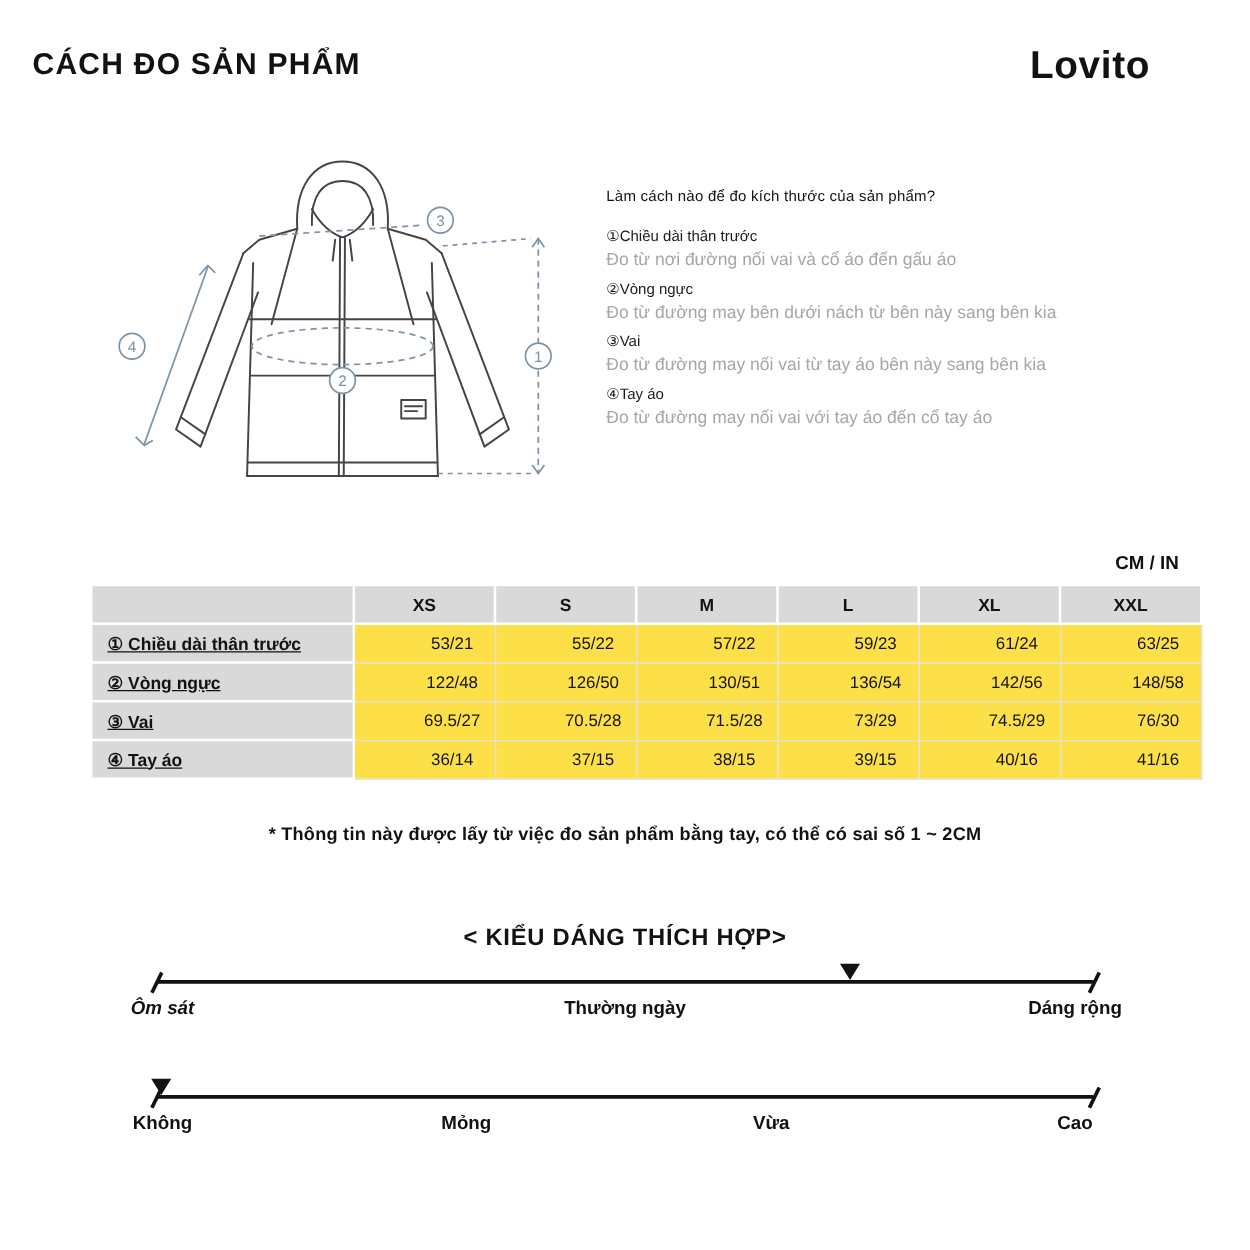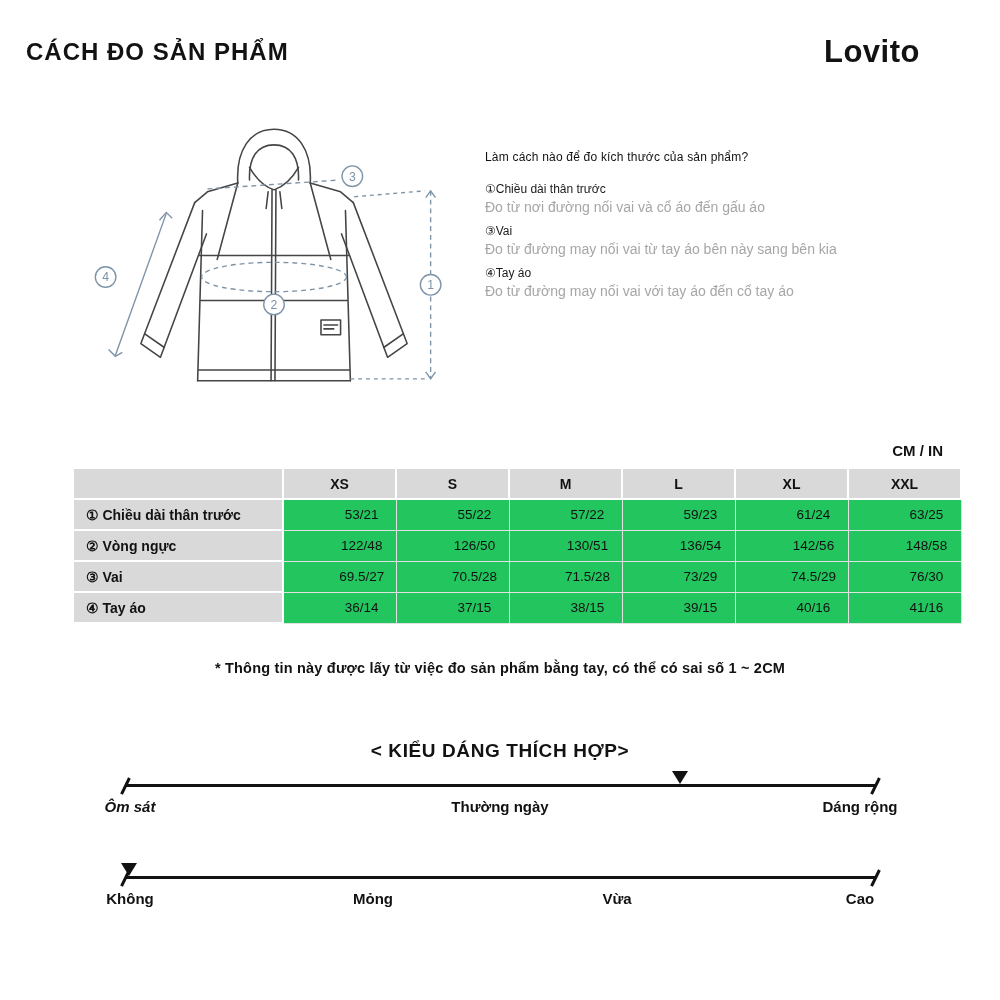--- a/index.html
+++ b/index.html
@@ -20,22 +20,22 @@
   .g-label { font-size:12px; color:#1a1a1a; }
   .g-desc { font-size:14px; color:#a6a6a6; margin-top:3px; }
 
   .unit { position:absolute; top:442px; right:57px; font-size:15px; font-weight:700; }
 
   .size-table { position:absolute; top:467px; left:72px; width:890px;
                 border-collapse:collapse; table-layout:fixed; }
   .size-table col.c-label { width:210px; }
   .size-table th, .size-table td { height:31px; text-align:center; vertical-align:middle; }
   .size-table th.gray { background:#d9d9d9; border:2px solid #ffffff; font-size:14px; font-weight:700; }
-  .size-table th.rowlabel { text-align:left; padding-left:12px; }
-  .size-table td { border:1px solid #e2e2e2; font-size:13.5px; font-weight:400; background:#22c55e;padding-left:44px; }
+  .size-table th.rowlabel { text-align:left; padding-left:12px;text-decoration:underline; }
+  .size-table td { border:1px solid #e2e2e2; font-size:13.5px; font-weight:400; background:#fde047;padding-left:44px; }
 
   .footnote { position:absolute; top:660px; left:0; width:100%; text-align:center;
               font-size:14.5px; font-weight:700; letter-spacing:0.2px; }
 
   .scale-title { position:absolute; left:0; width:100%; text-align:center;
                  font-size:19px; font-weight:700; letter-spacing:0.6px; }
   .fit-title { top:740px; }
   .stretch-title { top:834px; }
 
   .track { position:absolute; left:125px; width:750px; height:3px; background:#121212; }
@@ -122,20 +122,24 @@
   </div>
 
   <section class="guide">
     <h2 class="question">Làm cách nào để đo kích thước của sản phẩm?</h2>
 
     <div class="g-item">
       <div class="g-label">①Chiều dài thân trước</div>
       <div class="g-desc">Đo từ nơi đường nối vai và cổ áo đến gấu áo</div>
     </div>
     <div class="g-item">
+      <div class="g-label">②Vòng ngực</div>
+      <div class="g-desc">Đo từ đường may bên dưới nách từ bên này sang bên kia</div>
+    </div>
+    <div class="g-item">
       <div class="g-label">③Vai</div>
       <div class="g-desc">Đo từ đường may nối vai từ tay áo bên này sang bên kia</div>
     </div>
     <div class="g-item">
       <div class="g-label">④Tay áo</div>
       <div class="g-desc">Đo từ đường may nối vai với tay áo đến cổ tay áo</div>
     </div>
   </section>
 
   <div class="unit">CM / IN</div>

